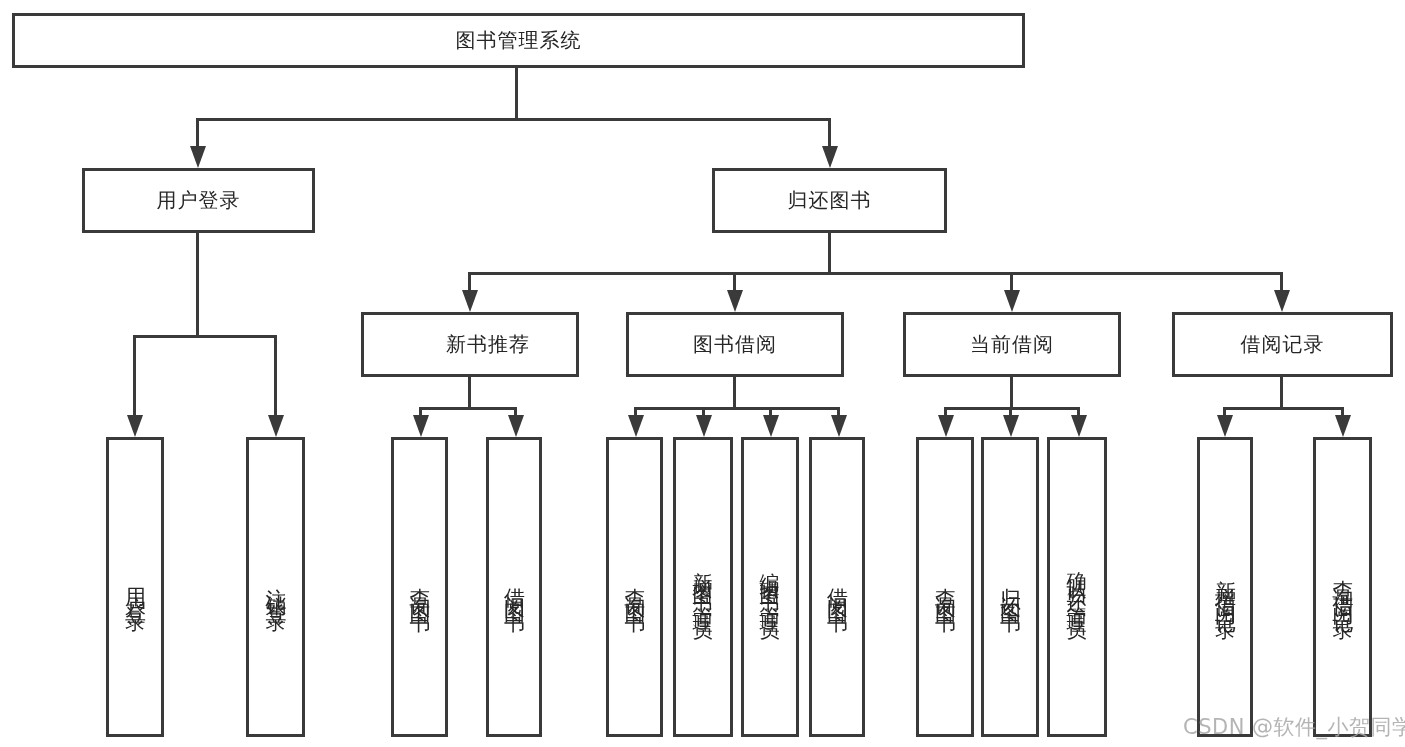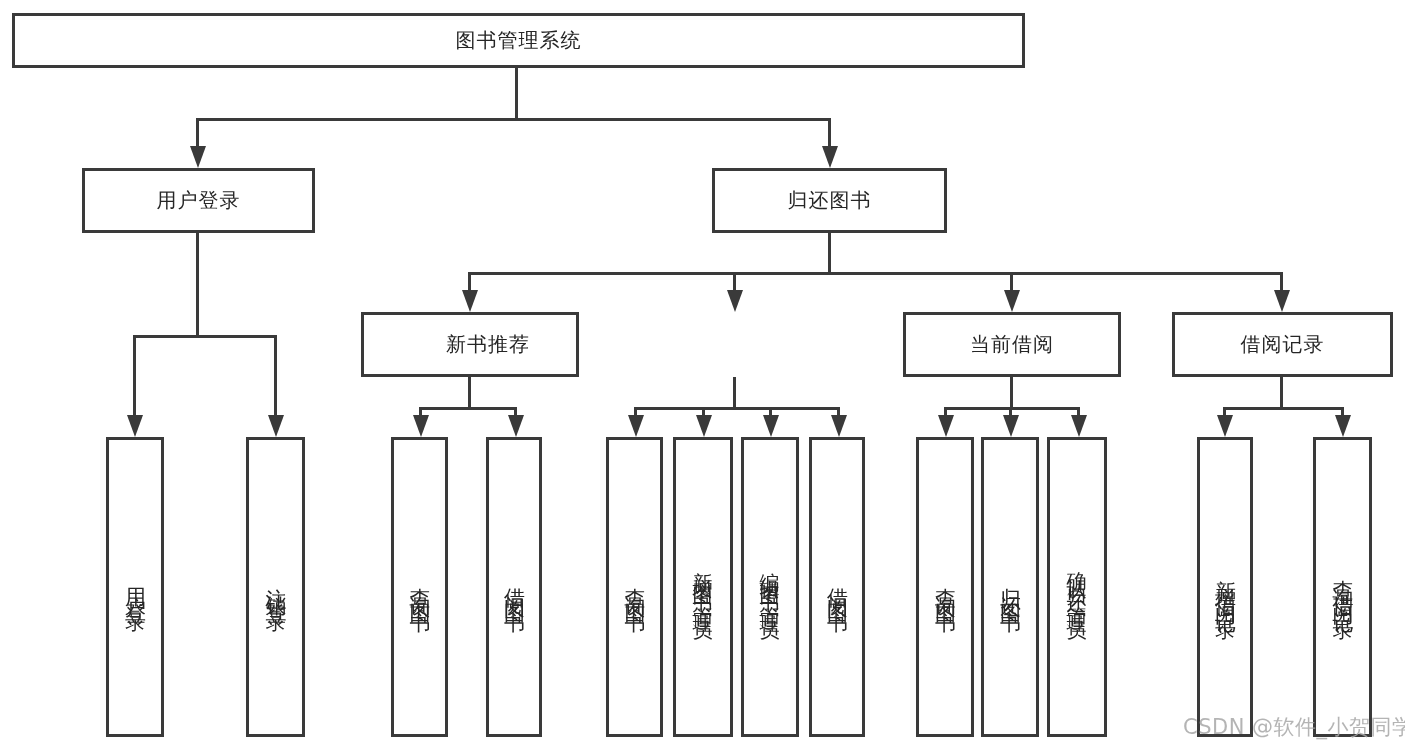--- a/index.html
+++ b/index.html
@@ -107,20 +107,23 @@
   <div class="vline" style="left:733px; top:272px; height:22px;"></div>
   <div class="ah" style="left:727px; top:290px;"></div>
   <div class="vline" style="left:1010px; top:272px; height:22px;"></div>
   <div class="ah" style="left:1004px; top:290px;"></div>
   <div class="vline" style="left:1280px; top:272px; height:22px;"></div>
   <div class="ah" style="left:1274px; top:290px;"></div>
 
   <div class="hbox" style="left:361px; top:312px; width:218px; height:65px;padding-left:36px;">
     <span>新书推荐</span>
   </div>
+  <div class="hbox" style="left:626px; top:312px; width:218px; height:65px;">
+    <span>图书借阅</span>
+  </div>
   <div class="hbox" style="left:903px; top:312px; width:218px; height:65px;text-align:center;">
     <span>当前借阅</span>
   </div>
   <div class="hbox" style="left:1172px; top:312px; width:221px; height:65px;">
     <span>借阅记录</span>
   </div>
 
   <div class="vline" style="left:468px; top:377px; height:31px;"></div>
   <div class="vline" style="left:733px; top:377px; height:31px;"></div>
   <div class="vline" style="left:1010px; top:377px; height:31px;"></div>

